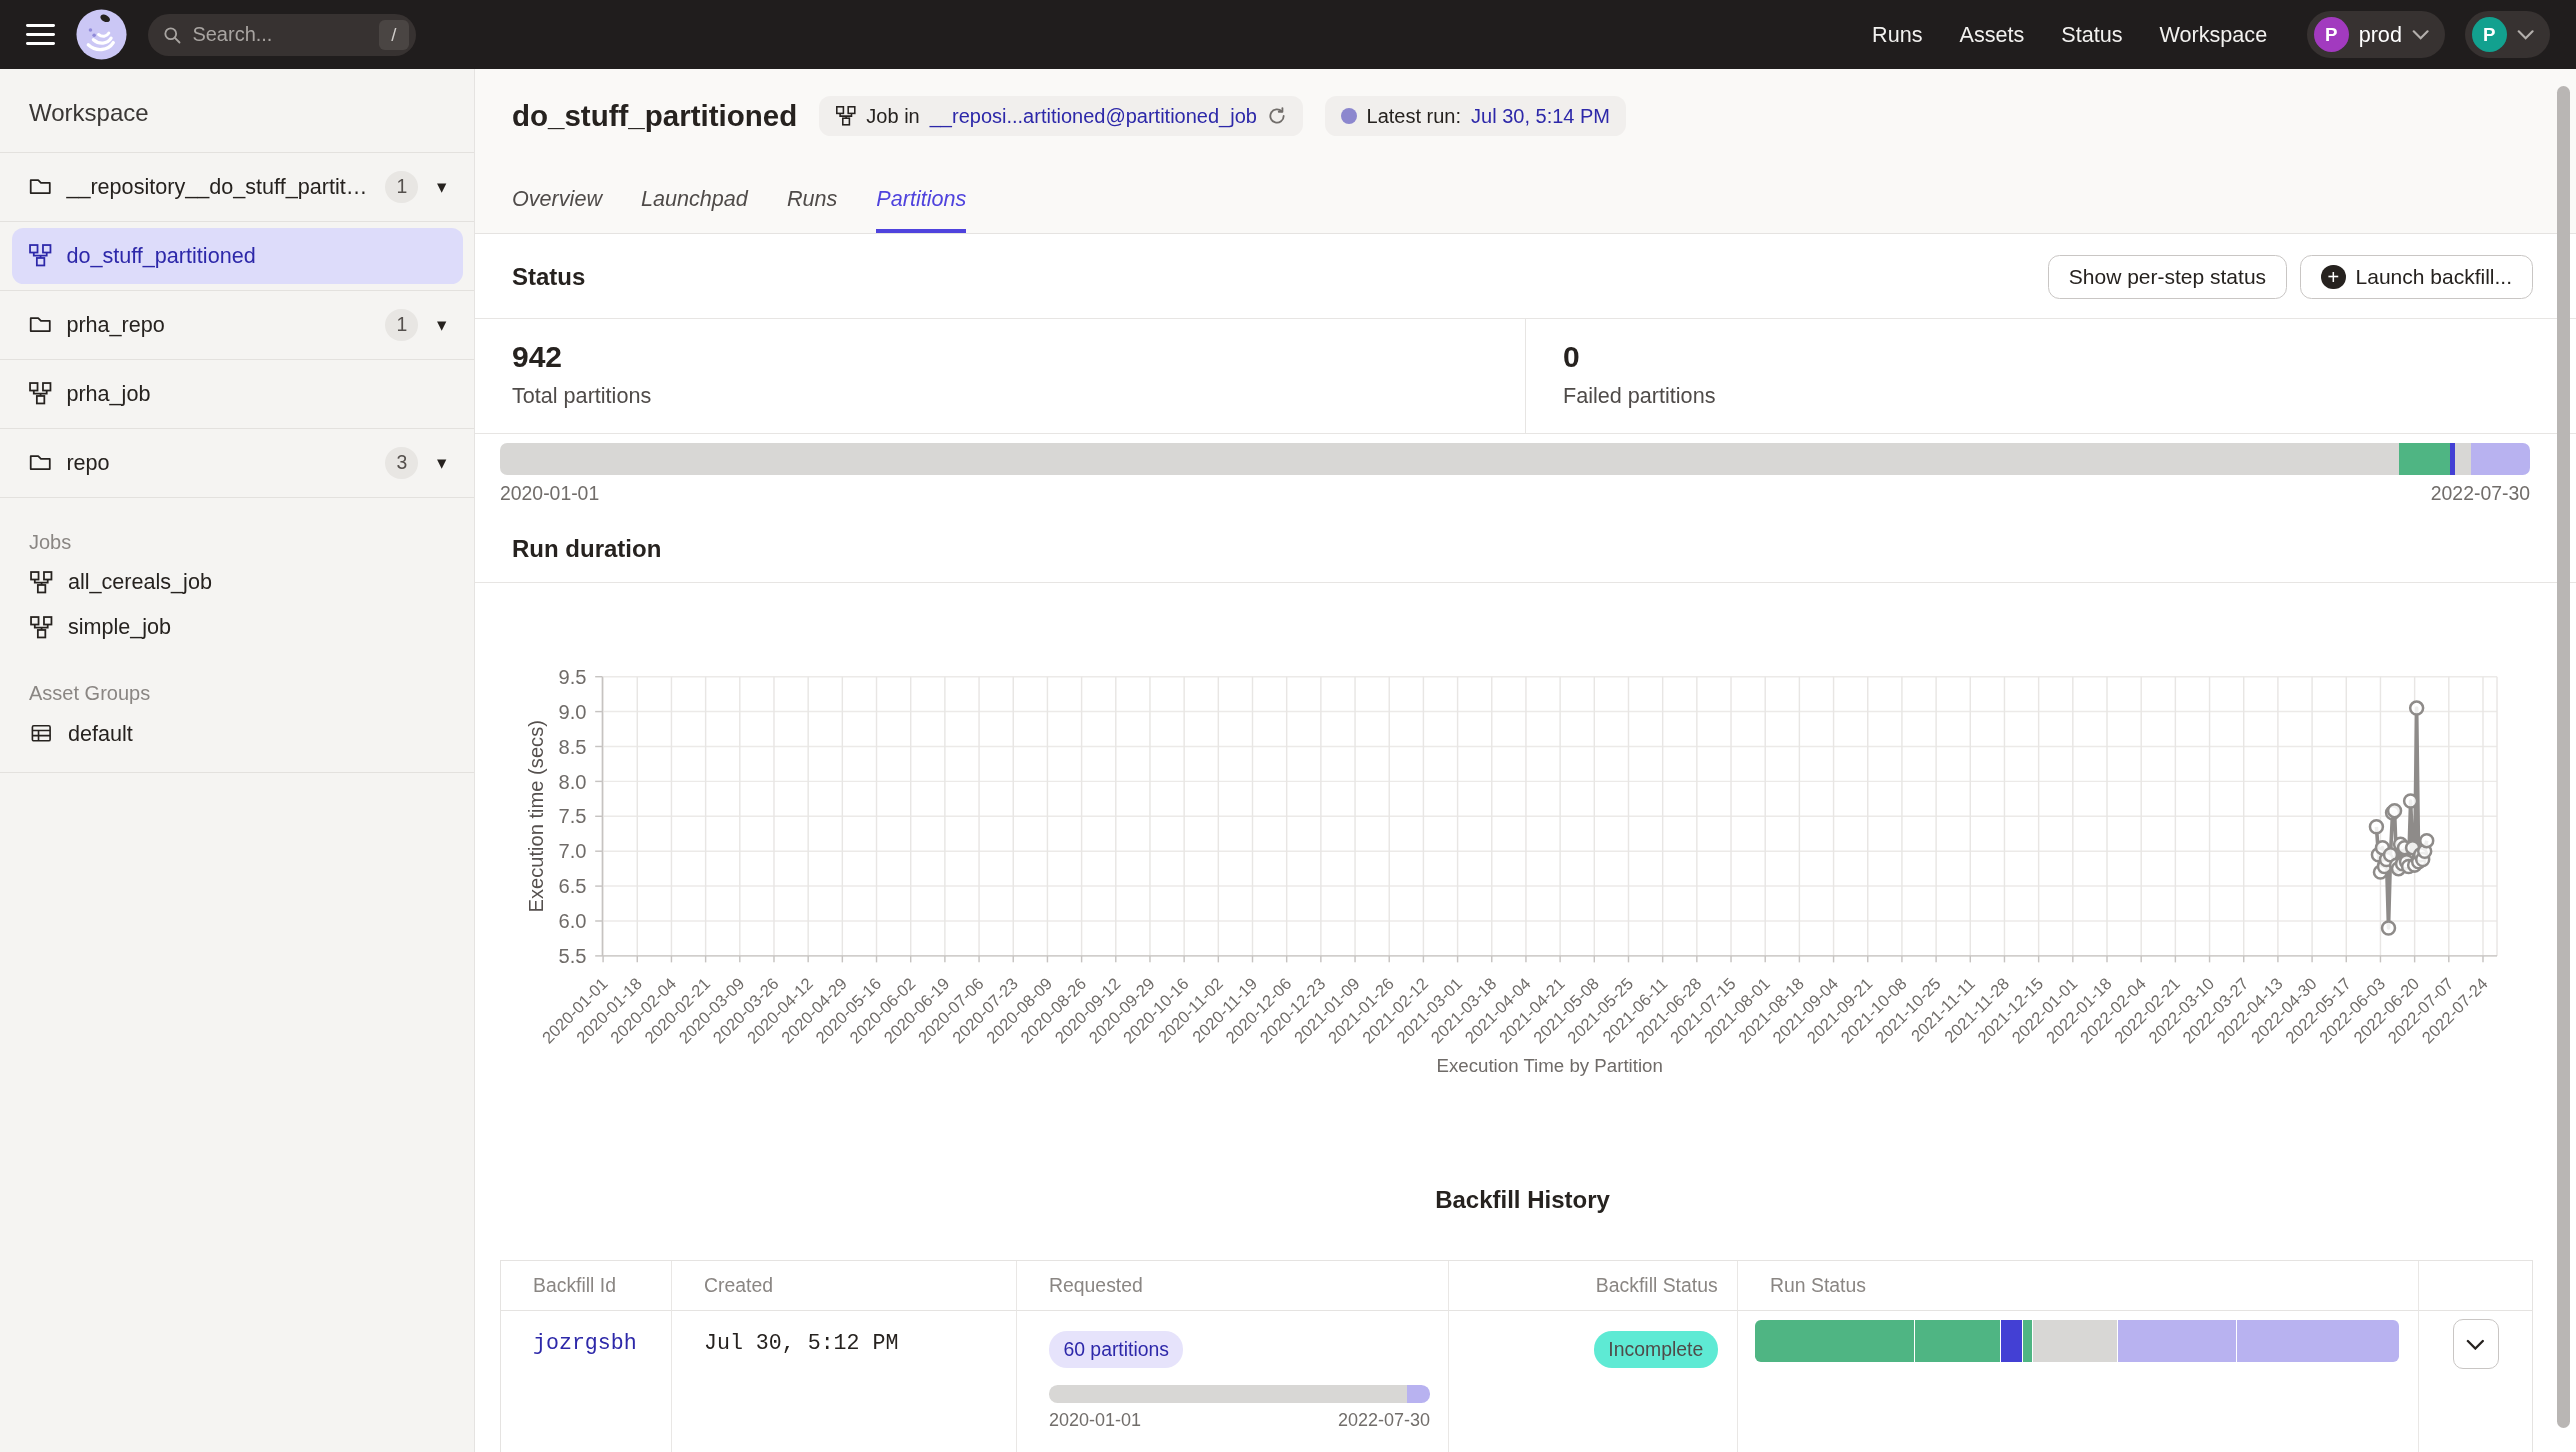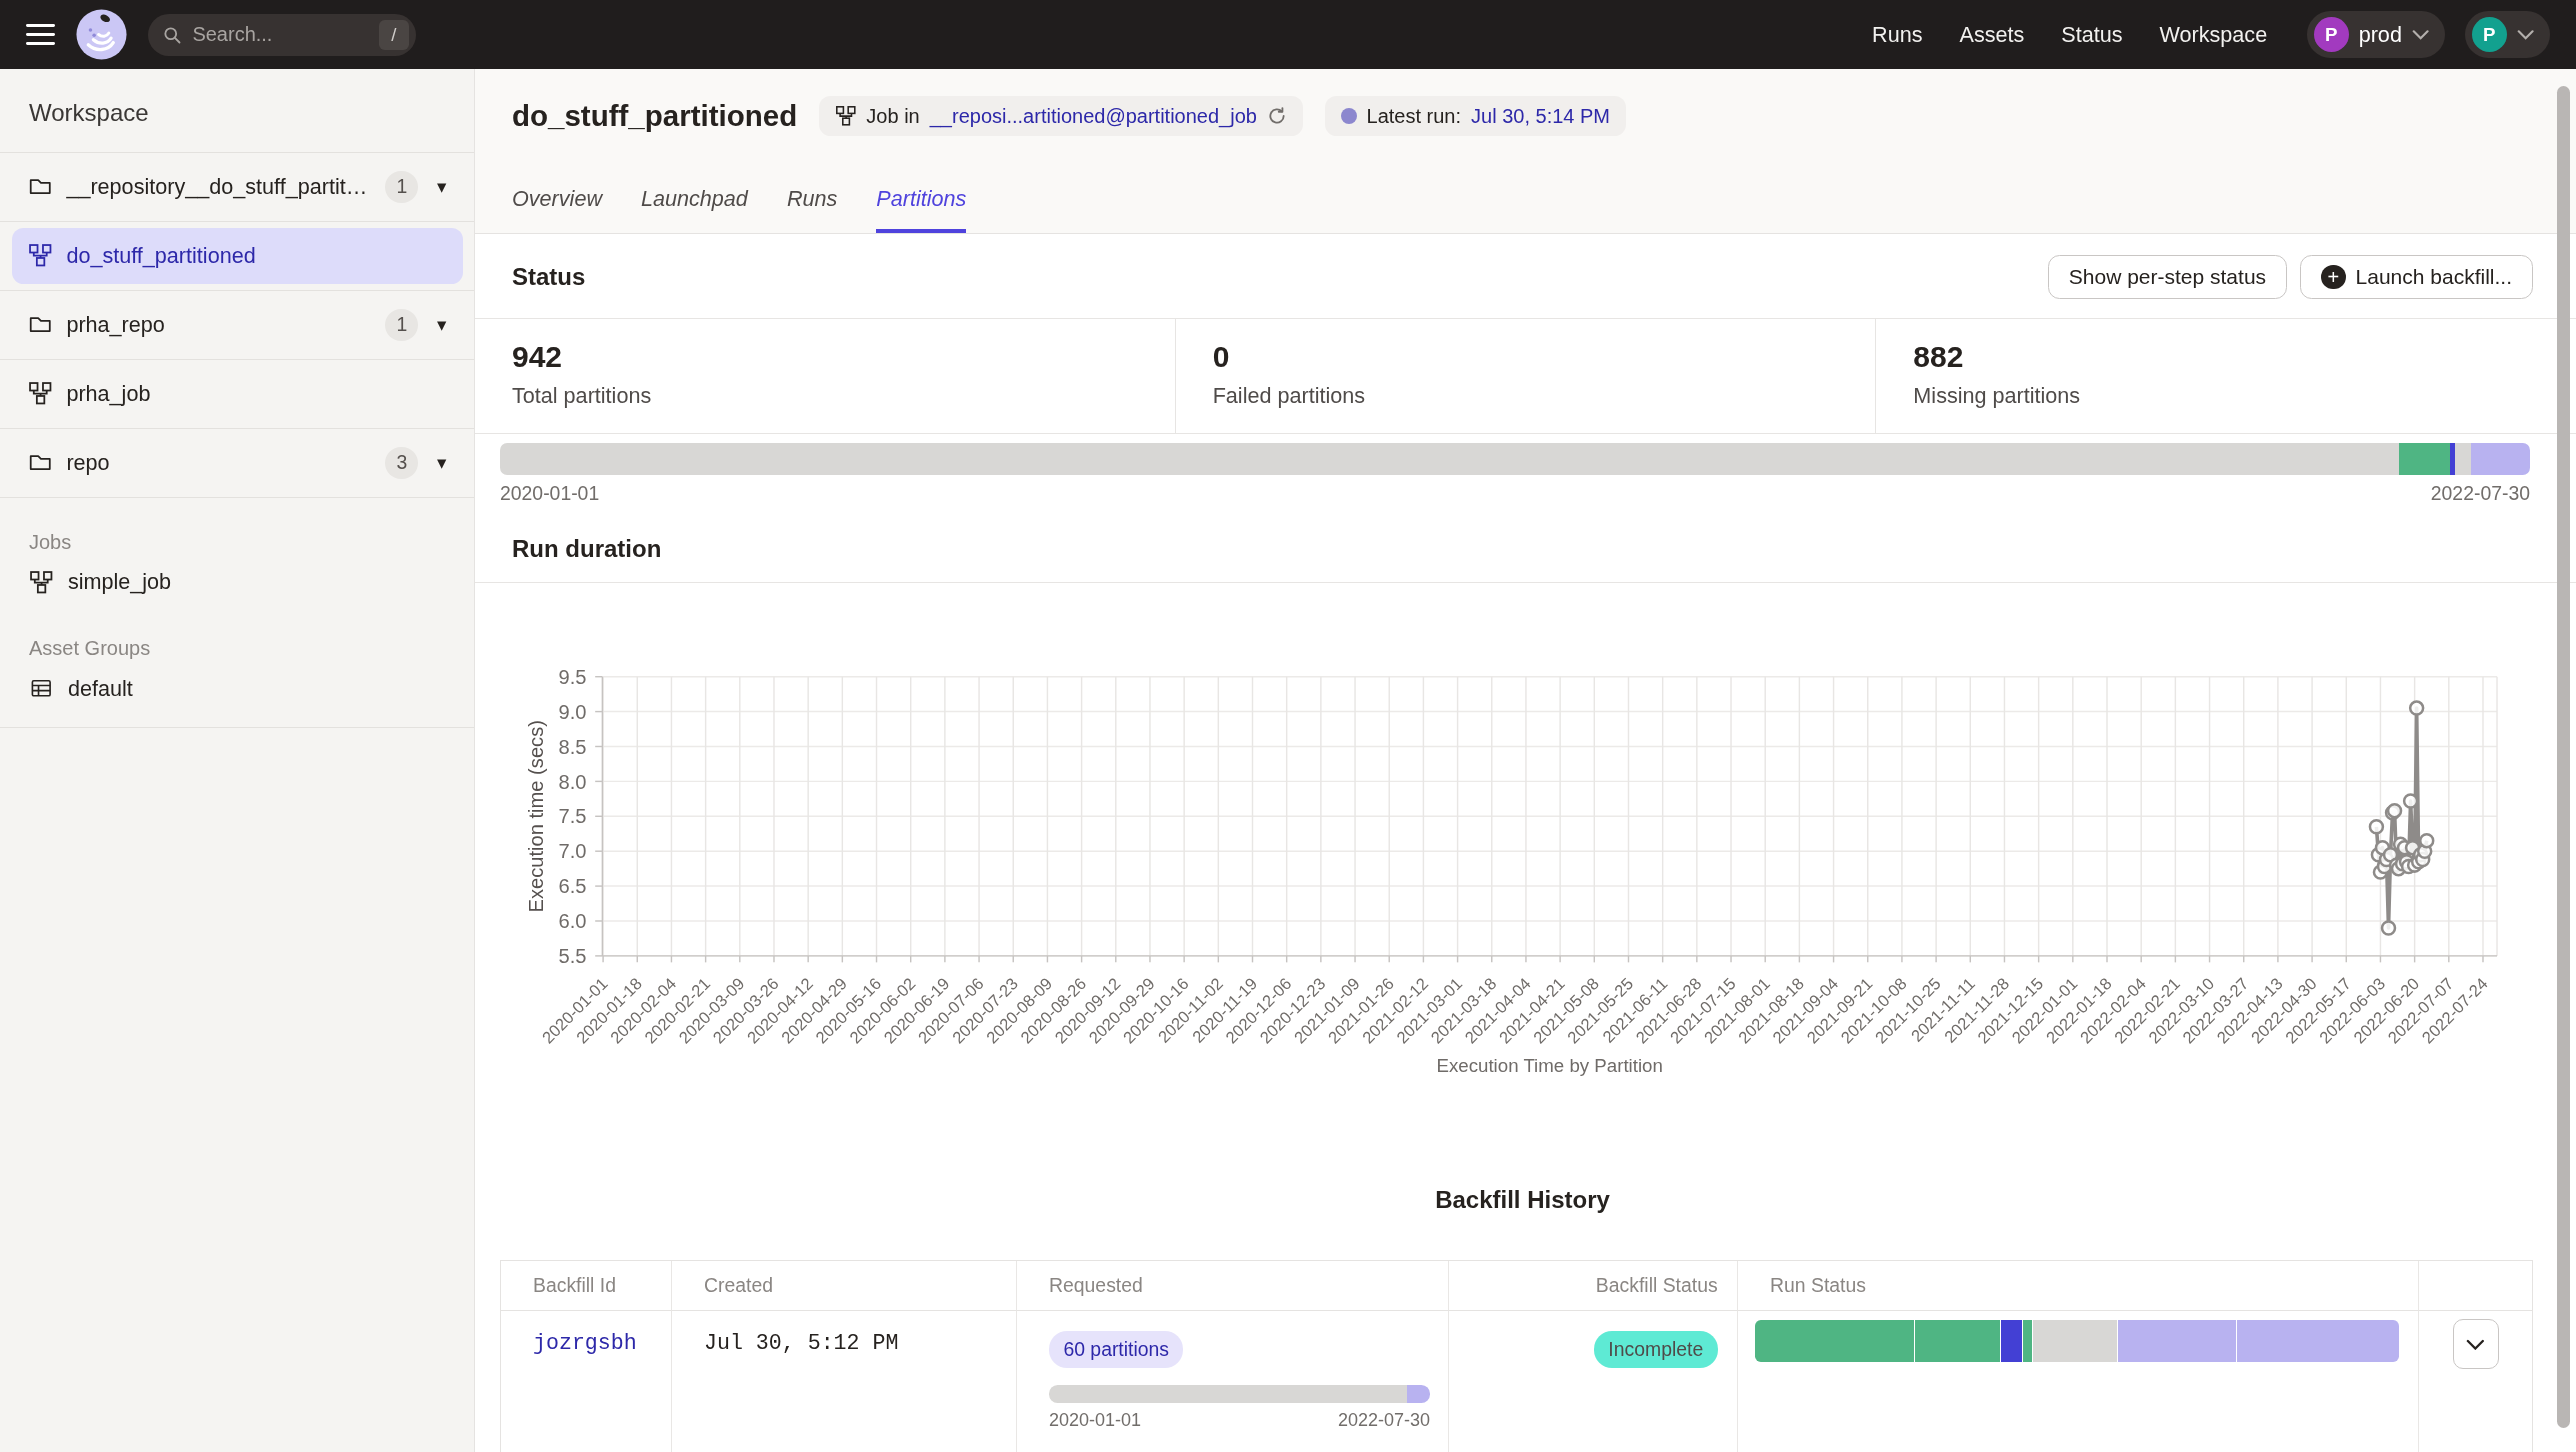--- a/index.html
+++ b/index.html
@@ -225,20 +225,33 @@
               </svg>
             </span>
             <span class="s-label">repo</span>
             <span class="badge">3</span>
             <span class="caret">▾</span>
           </div>
         </div>
       </div>
     <div class="sidebar-sections">
         <div class="side-section-label">Jobs</div>
+        <div class="side-item">
+          <span class="s-icon">
+            <svg viewBox="0 0 36 36">
+              <g fill="none" stroke="currentColor" stroke-width="2.6">
+                <rect x="3" y="3" width="11" height="11"></rect>
+                <rect x="22" y="3" width="11" height="11"></rect>
+                <rect x="13" y="22" width="11" height="11"></rect>
+                <path d="M8.5 14v4.5h19V14M18.5 18.5V22"></path>
+              </g>
+            </svg>
+          </span>
+          <span>all_cereals_job</span>
+        </div>
         <div class="side-item">
           <span class="s-icon">
             <svg viewBox="0 0 36 36">
               <g fill="none" stroke="currentColor" stroke-width="2.6">
                 <rect x="3" y="3" width="11" height="11"></rect>
                 <rect x="22" y="3" width="11" height="11"></rect>
                 <rect x="13" y="22" width="11" height="11"></rect>
                 <path d="M8.5 14v4.5h19V14M18.5 18.5V22"></path>
               </g>
             </svg>
@@ -310,24 +323,20 @@
     </div>
 
     <div class="stats-row">
       <div class="stat">
         <div class="stat-value">942</div>
         <div class="stat-label">Total partitions</div>
       </div>
       <div class="stat">
         <div class="stat-value">0</div>
         <div class="stat-label">Failed partitions</div>
-      </div>
-      <div class="stat">
-        <div class="stat-value">882</div>
-        <div class="stat-label">Missing partitions</div>
       </div>
     </div>
 
     <div class="partition-bar-block">
       <div class="seg-bar">
           <div style="width: 93.55%; background: rgb(216, 215, 213);"></div>
           <div style="width: 2.5%; background: rgb(79, 181, 131);"></div>
           <div style="width: 0.25%; background: rgb(67, 64, 212);"></div>
           <div style="width: 0.8%; background: rgb(216, 215, 213);"></div>
           <div style="width: 2.9%; background: rgb(184, 178, 240);"></div>

